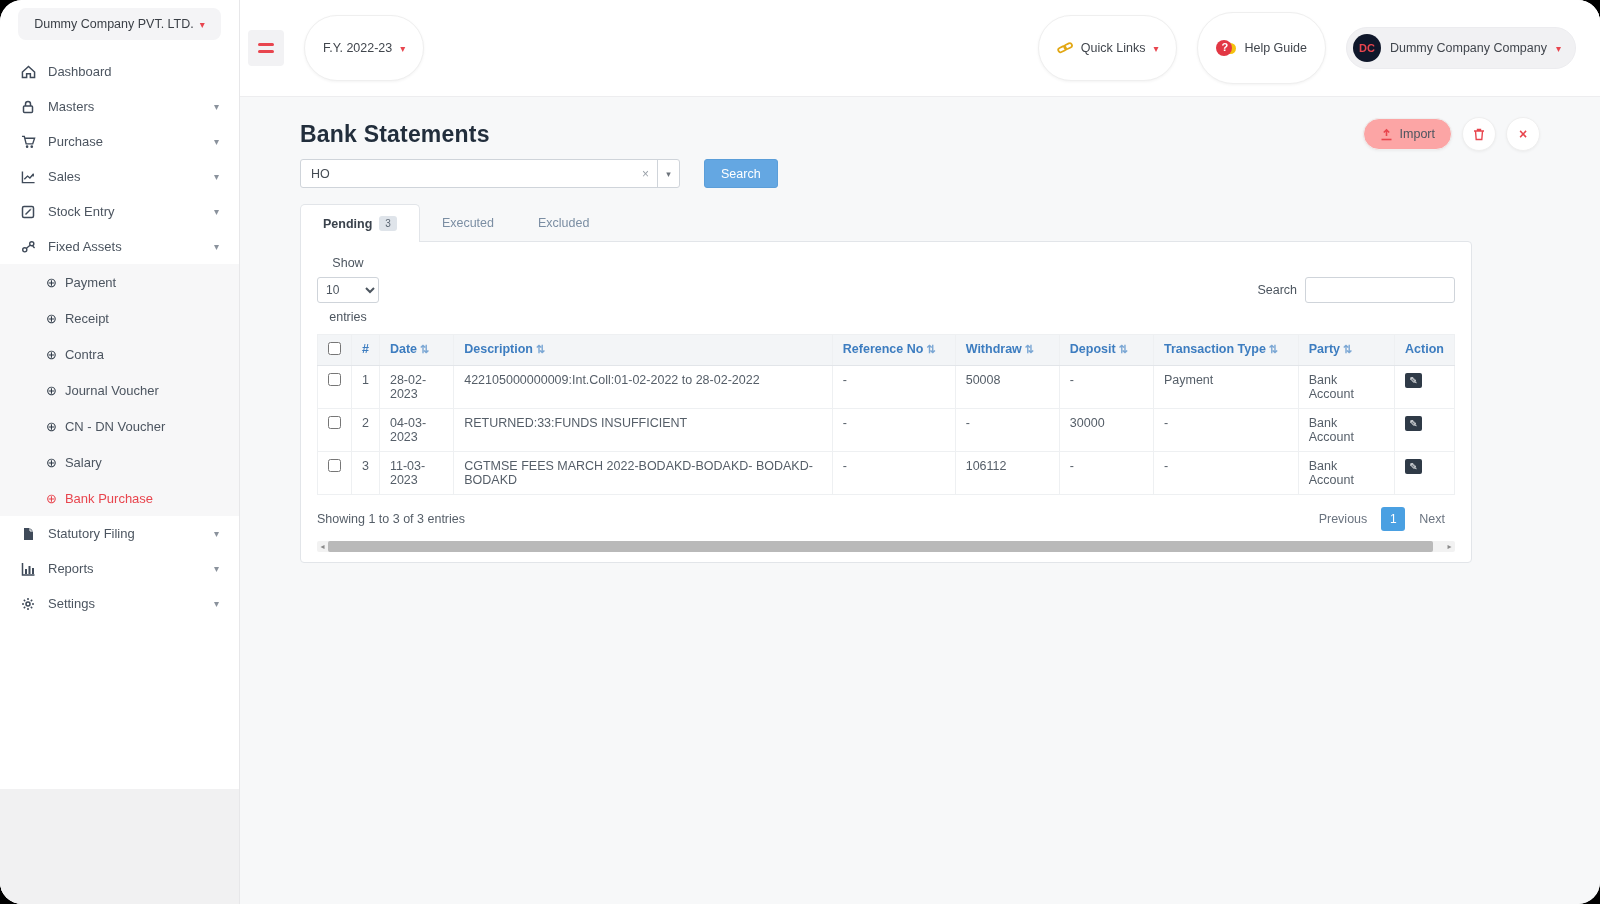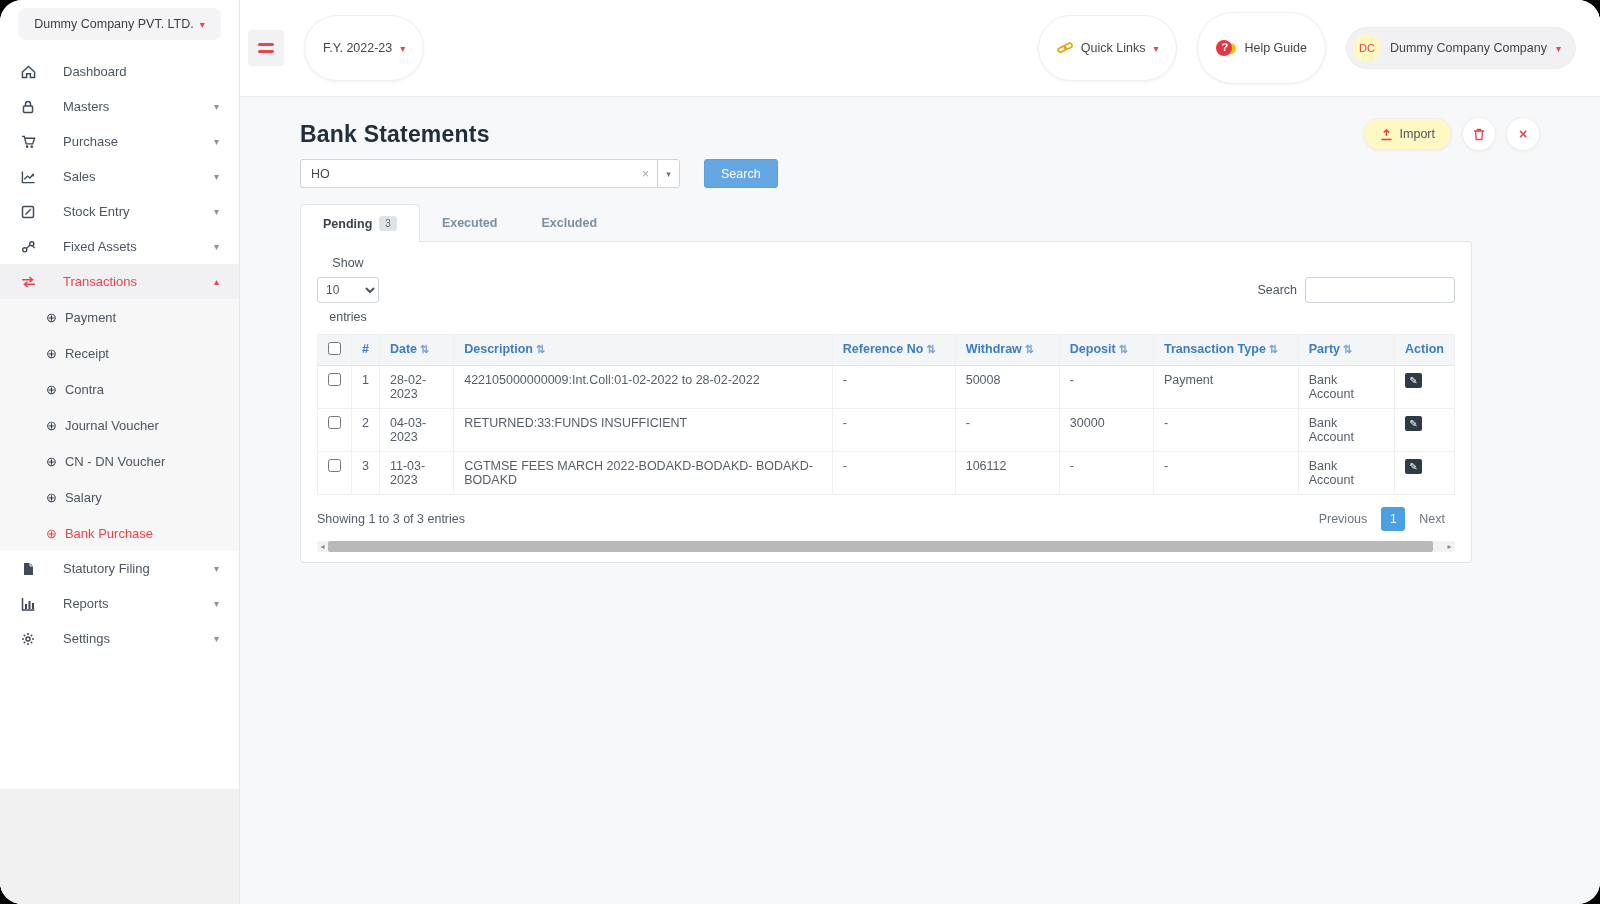--- a/index.html
+++ b/index.html
@@ -6,21 +6,21 @@
   html,body { width:1600px; height:904px; background:#000; font-family:"Liberation Sans", sans-serif; }
   .frame { position:relative; width:1600px; height:904px; background:#000; }
   .app { position:absolute; inset:0; background:#fff; border-radius:22px; overflow:hidden; display:flex; }
 
   
   .sidebar { width:240px; min-width:240px; background:#fff; border-right:1px solid #e7e7e9; display:flex; flex-direction:column; }
   .logo-row { height:100px; display:flex; align-items:center; justify-content:center; gap:6px; }
   .logo-text { font-size:30px; font-weight:bold; color:#1c2430; letter-spacing:.5px; }
   .company-pill { margin:8px 18px 14px 18px; background:#f4f4f6; border-radius:8px; padding:9px 12px; font-size:12.5px; color:#3a3f46; display:flex; align-items:center; justify-content:center; gap:6px; cursor:pointer; }
   .nav { flex:1; overflow:hidden; }
-  .nav-item { display:flex; align-items:center; gap:27px; padding:10px 20px; font-size:13px; color:#4c5560; cursor:pointer; height:35px; }
+  .nav-item { display:flex; align-items:center; gap:12px; padding:10px 20px; font-size:13px; color:#4c5560; cursor:pointer; height:35px; }
   .nav-ic { width:16px; display:inline-flex; justify-content:center; color:#3f4a59; }
   .nav-ic svg { display:block; }
   .nav-lb { flex:1; }
   .caret-d { color:#8a929c; font-size:10px; }
   .nav-item.active { color:#e8454e; }
   .nav-item.active .caret-d { color:#e8454e; }
   .submenu-block { background:#f7f7f8; }
   .submenu-block .nav-item.parent { background:#f1f1f3; }
   .sub-item { display:flex; align-items:center; gap:8px; padding:10px 20px 10px 46px; font-size:13px; color:#4c5560; cursor:pointer; height:36px; }
   .sub-item .plus-ic { font-size:13px; color:#2f3a47; line-height:1; }
@@ -30,46 +30,46 @@
 
   
   .main { flex:1; display:flex; flex-direction:column; background:#f7f8f9; }
   .topbar { height:97px; background:#fff; border-bottom:1px solid #ededef; display:flex; align-items:center; padding:0 24px 0 8px; gap:20px; }
   .hamburger { width:36px; height:36px; background:#f2f2f4; border-radius:4px; display:flex; flex-direction:column; align-items:center; justify-content:center; gap:4px; cursor:pointer; }
   .hamburger i { display:block; width:16px; height:3px; background:#e8454e; border-radius:2px; }
   .pill { background:#fff; border:1px solid #efefef; box-shadow:0 1px 3px rgba(0,0,0,.05); border-radius:999px; padding:25px 18px; font-size:12.5px; color:#41464d; display:flex; align-items:center; gap:8px; cursor:pointer; white-space:nowrap; }
   .caret-red { color:#e8454e; font-size:10px; }
   .topbar .spacer { flex:1; }
   .company-btn { background:#f1f1f3; border:1px solid #ececef; border-radius:999px; padding:6px 14px 6px 6px; font-size:12.5px; color:#41464d; display:flex; align-items:center; gap:9px; cursor:pointer; }
-  .dc-avatar { width:28px; height:28px; border-radius:50%; background:#fef9c3; color:#e8454e; font-weight:normal; font-size:11px; display:flex; align-items:center; justify-content:center; }
+  .dc-avatar { width:28px; height:28px; border-radius:50%; background:#0f172a; color:#e8454e; font-weight:bold; font-size:11px; display:flex; align-items:center; justify-content:center; }
   .helpguide-ic { position:relative; width:20px; height:20px; }
   .helpguide-ic .c1 { position:absolute; left:0; top:2px; width:16px; height:16px; border-radius:50%; background:#e23744; }
   .helpguide-ic .c2 { position:absolute; left:9px; top:5px; width:11px; height:11px; border-radius:50%; background:#f4c20d; }
   .helpguide-ic .c1::after { content:"?"; position:absolute; left:5px; top:1px; color:#fff; font-size:11px; font-weight:bold; }
 
   
   .content { flex:1; padding:16px 60px 4px 60px; position:relative; }
   .page-head { display:flex; align-items:center; justify-content:space-between; margin-top:4px; }
   .page-title { font-size:23px; font-weight:bold; color:#222e3c; letter-spacing:.2px; }
   .head-actions { display:flex; align-items:center; gap:10px; }
-  .import-btn { background:#fef9c3; border:1px solid #efefef; box-shadow:0 1px 3px rgba(0,0,0,.05); border-radius:999px; padding:8px 16px; font-size:12.5px; color:#4c555f; display:flex; align-items:center; gap:7px; cursor:pointer; }
+  .import-btn { background:#fca5a5; border:1px solid #efefef; box-shadow:0 1px 3px rgba(0,0,0,.05); border-radius:999px; padding:8px 16px; font-size:12.5px; color:#4c555f; display:flex; align-items:center; gap:7px; cursor:pointer; }
   .round-btn { width:34px; height:34px; background:#fff; border:1px solid #efefef; box-shadow:0 1px 3px rgba(0,0,0,.05); border-radius:50%; display:flex; align-items:center; justify-content:center; cursor:pointer; color:#e8454e; }
 
   .branch-label { margin-top:18px; font-size:12px; color:#3a424c; }
   .req { color:#e8454e; margin-left:2px; }
   .branch-row { margin-top:8px; display:flex; align-items:flex-start; gap:24px; }
   .select2 { width:380px; height:29px; background:#fff; border:1px solid #cfd4da; border-radius:3px; display:flex; align-items:center; font-size:12.5px; color:#444b53; }
   .select2 .val { flex:1; padding:0 10px; }
   .select2 .clear-x { color:#9aa1a9; font-size:12px; padding:0 8px; cursor:pointer; }
   .select2 .dd { width:22px; align-self:stretch; border-left:1px solid #cfd4da; display:flex; align-items:center; justify-content:center; color:#6c737b; font-size:9px; cursor:pointer; }
   .search-btn { height:29px; padding:0 16px; background:#64a7e2; border:1px solid #5b9ed9; border-radius:3px; color:#fff; font-size:12.5px; display:flex; align-items:center; cursor:pointer; }
 
   
   .tabs { display:flex; margin-top:16px; }
-  .tab { padding:11px 22px; font-size:12.5px; color:#7b8ea3; cursor:pointer; display:flex; align-items:center; gap:7px;font-weight:bold; }
+  .tab { padding:11px 22px; font-size:12.5px; color:#7b8ea3; cursor:pointer; display:flex; align-items:center; gap:7px; }
   .tab.active { background:#fff; border:1px solid #e2e5e9; border-bottom:none; border-radius:5px 5px 0 0; color:#3a424c; font-weight:bold; position:relative; z-index:2; }
   .tab-badge { background:#dfe4ea; color:#5a6572; border-radius:3px; font-size:10px; font-weight:normal; padding:2px 6px; }
 
   
   .card { background:#fff; border:1px solid #e2e5e9; border-radius:0 4px 4px 4px; padding:14px 16px 10px 16px; margin-top:-1px; width:1172px; position:relative; z-index:1; }
   .tbl-controls { display:flex; align-items:center; justify-content:space-between; font-size:12.5px; color:#4c555f; }
   .show-group { display:flex; align-items:center; gap:7px;flex-direction:column; }
   .len-select { height:26px; width:62px; border:1px solid #cfd4da; border-radius:3px; font-size:12px; color:#4c555f; padding:0 4px; background:#fff; font-family:"Liberation Sans", sans-serif; }
   .search-group { display:flex; align-items:center; gap:8px; }
   .tbl-search { width:150px; height:26px; border:1px solid #cfd4da; border-radius:3px; padding:0 6px; font-size:12px; font-family:"Liberation Sans", sans-serif; }
@@ -167,30 +167,20 @@
                 <circle cx="11.5" cy="4" r="2.2" fill="none" stroke="#3f4a59" stroke-width="1.5"></circle>
                 <path d="M5.8 8.8 9.7 5.7" stroke="#3f4a59" stroke-width="1.5"></path>
                 <path d="M12.5 6.5l2 2" stroke="#3f4a59" stroke-width="1.5"></path>
               </svg>
         </span>
         <span class="nav-lb">Fixed Assets</span>
         <span class="caret-d">▾</span>
       </div>
 
       <div class="submenu-block">
-        <div class="nav-item parent active">
-          <span class="nav-ic">
-            <svg class="svg-ic" width="15" height="12" viewBox="0 0 16 13">
-                  <path d="M1 4h11M9 1.2 12.5 4 9 6.8" fill="none" stroke="#e8454e" stroke-width="1.6"></path>
-                  <path d="M15 9H4M7 6.2 3.5 9 7 11.8" fill="none" stroke="#e8454e" stroke-width="1.6"></path>
-                </svg>
-          </span>
-          <span class="nav-lb">Transactions</span>
-          <span class="caret-d">▴</span>
-        </div>
         <div class="sub-item">
           <span class="plus-ic">⊕</span>
           <span>Payment</span>
         </div>
         <div class="sub-item">
           <span class="plus-ic">⊕</span>
           <span>Receipt</span>
         </div>
         <div class="sub-item">
           <span class="plus-ic">⊕</span>

